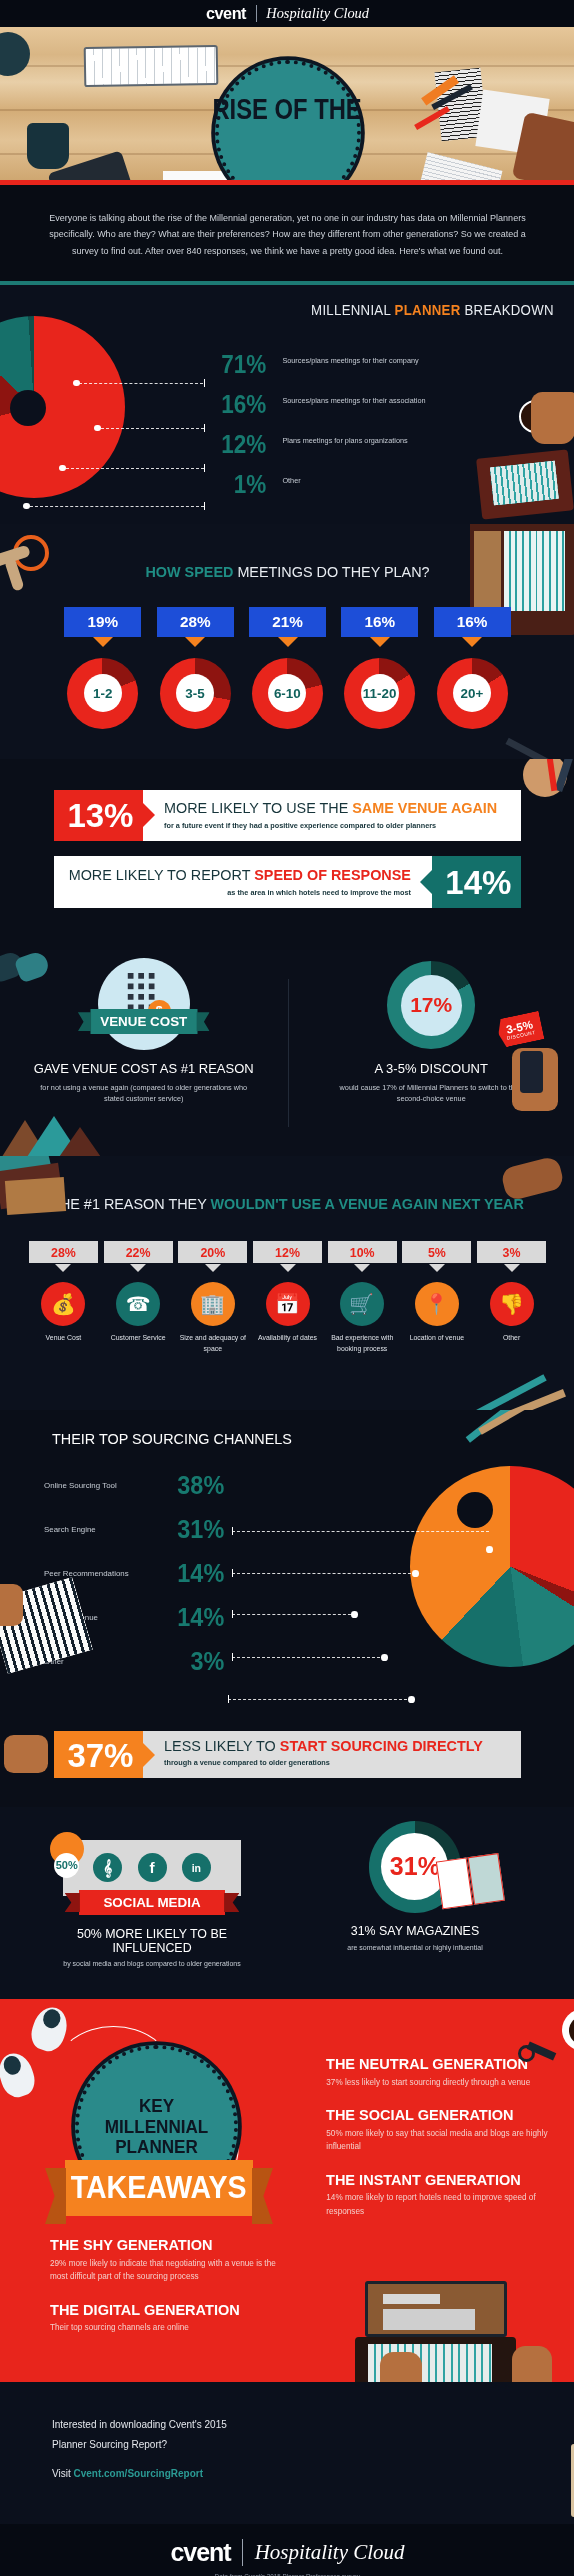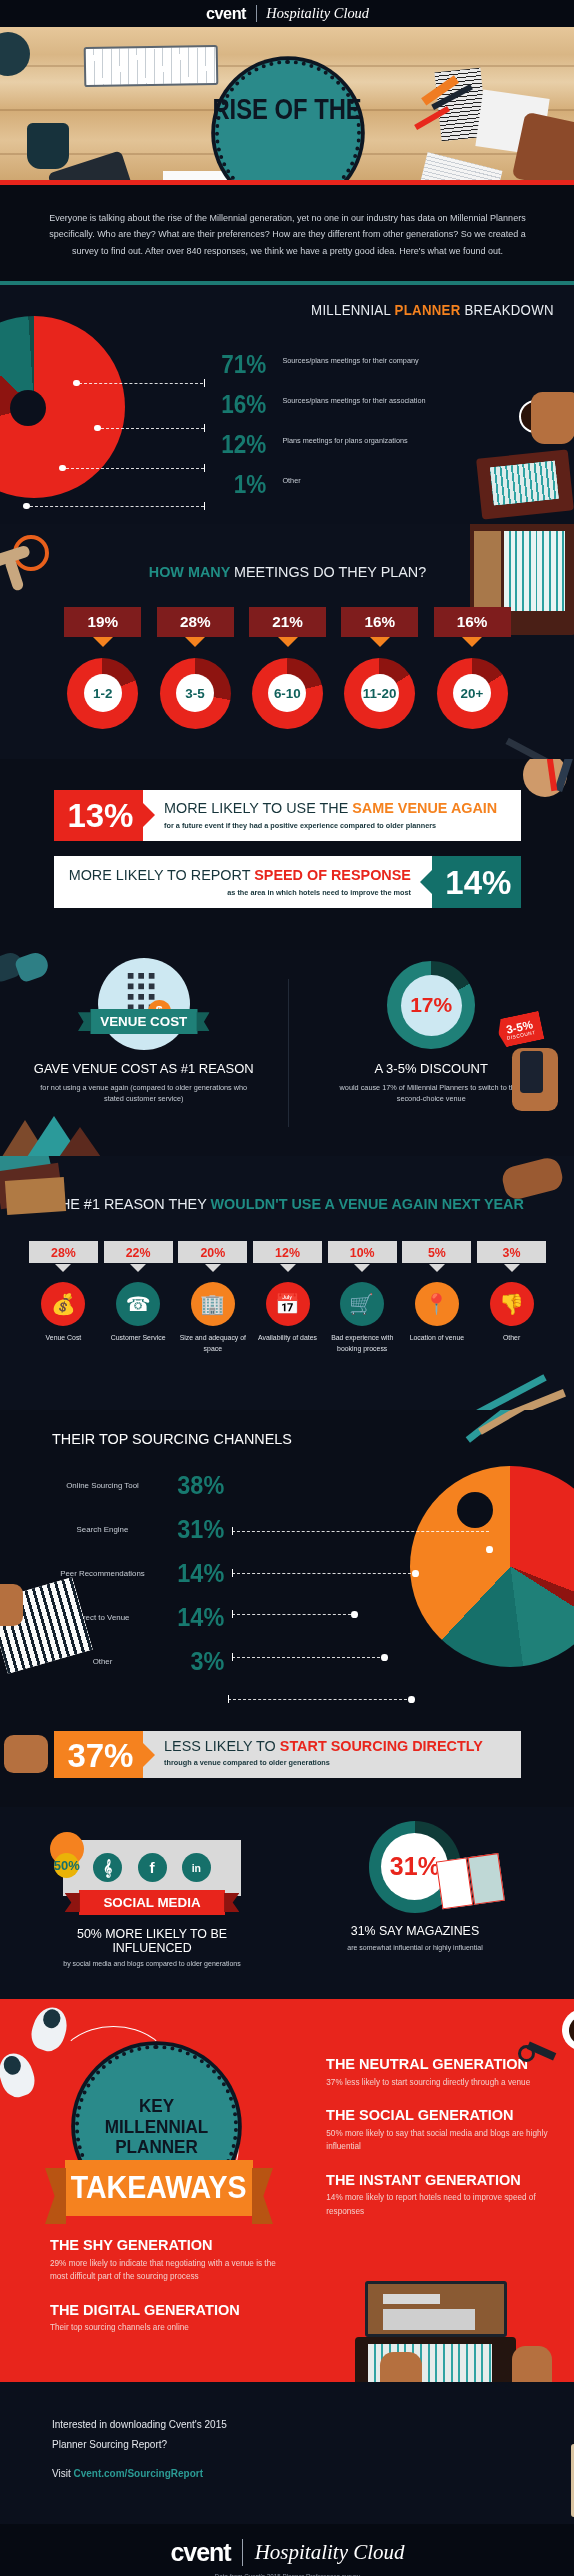--- a/index.html
+++ b/index.html
@@ -127,21 +127,21 @@
   .sec-head {
     text-align:center; padding-top:40px; font-size:14.4px;
     font-family:"Liberation Sans Narrow","Liberation Sans",sans-serif;
   }
   .sec-head .t { color:#1f8d84; font-weight:bold; }
   .sec-head .w { color:#e9edf2; font-weight:300; }
 
   .donut-row { display:flex; justify-content:center; gap:15.3px; margin-top:27px; }
   .donut-col { width:77px; text-align:center; }
   .pct-tag {
-    position:relative; background:#7f1d1d; color:#fff; font-weight:bold;
+    position:relative; background:#1d4ed8; color:#fff; font-weight:bold;
     font-size:15.3px; padding:6.7px 0 5.7px; width:77px; margin:0 auto;
     font-family:"Liberation Sans Narrow","Liberation Sans",sans-serif;
   }
   .pct-tag::after {
     content:""; position:absolute; left:50%; bottom:-10.5px; transform:translateX(-50%);
     border-left:10.5px solid transparent; border-right:10.5px solid transparent;
     border-top:10.5px solid #f5821f;
   }
   .donut { position:relative; width:71px; height:71px; margin:21px auto 0; border-radius:50%; }
   .donut .hole {
@@ -256,21 +256,21 @@
   .books { position:absolute; left:-7.7px; top:-5.7px; width:88px; height:69px; }
   .books .b1 { position:absolute; left:0; top:0; width:59px; height:38px; background:#2b8a8a; transform:rotate(-14deg); }
   .books .b2 { position:absolute; left:5.7px; top:17px; width:63px; height:38px; background:#5c2a20; transform:rotate(-8deg); }
   .books .b3 { position:absolute; left:13.4px; top:29px; width:59px; height:34px; background:#b07a44; transform:rotate(-4deg); }
 
   
   .sec-source { position:relative; background:#0a0e18; height:302px; overflow:hidden; }
   .src-head { padding:21px 0 0 52px; font-size:14.4px; font-family:"Liberation Sans Narrow","Liberation Sans",sans-serif; }
   .src-rows { position:absolute; left:44px; top:54px; }
   .src-row { display:flex; align-items:center; height:44px; }
-  .src-lbl { width:117px; text-align:center; font-size:7.9px; color:#c6ccd4; }
+  .src-lbl { width:117px; text-align:left; font-size:7.9px; color:#c6ccd4; }
   .src-pct { width:56px; text-align:right; margin-left:9.6px; font-size:26px; font-weight:bold; color:#17796f;
      font-family:"Liberation Sans Narrow","Liberation Sans",sans-serif; transform:scaleX(.9); }
   .pie2 { position:absolute; right:-36px; top:56px; width:201px; height:201px; }
   .pie2-hole { position:absolute; left:82px; top:82px; width:36px; height:36px; border-radius:50%; background:#0a0e18; }
   .paperhand { position:absolute; left:-3.8px; top:178px; width:88px; height:75px; background:#fafafa; transform:rotate(-16deg);
      background-image:repeating-linear-gradient(90deg,#14202c 0 2.9px,#fafafa 2.9px 7.7px); }
   .hand2 { position:absolute; left:-15.3px; top:174px; width:38px; height:42px; background:#b5703f; border-radius:9.6px; }
   .pencils-tr { position:absolute; right:29px; top:-5.7px; width:86px; height:38px; }
   .pencils-tr i { position:absolute; height:6.7px; width:73px; }
   .pencils-tr .p1 { left:0; top:9.6px; background:#2b9a9a; transform:rotate(-38deg); }
@@ -287,21 +287,21 @@
 
   
   .sec-social { position:relative; background:#0b101c; height:192px; overflow:hidden; }
   .soc-l { position:absolute; left:42px; top:17px; width:220px; text-align:center; }
   .soc-box { position:relative; width:178px; height:56px; background:#d9d9d9; margin:15.3px auto 0;
      display:flex; align-items:center; justify-content:center; gap:15.3px; }
   .soc-ic { width:29px; height:29px; border-radius:50%; background:#16706a; color:#fff;
      display:flex; align-items:center; justify-content:center; font-size:15.3px; font-weight:bold; }
   .badge50 { position:absolute; left:7.7px; top:-7.7px; width:34px; height:34px; border-radius:50%;
      background:#f5821f; display:flex; align-items:center; justify-content:center; z-index:3; }
-  .badge50 i { width:25px; height:25px; border-radius:50%; background:#eab308; color:#16706a; font-size:13px;
+  .badge50 i { width:25px; height:25px; border-radius:50%; background:#ffffff; color:#16706a; font-size:11px;
      font-weight:bold; display:flex; align-items:center; justify-content:center; font-style:normal;margin-top:32px; }
   .soc-ribbon { position:relative; width:146px; height:25px; background:#e8251c; margin:-5.7px auto 0;
      display:flex; align-items:center; justify-content:center; }
   .soc-ribbon span { color:#fff; font-weight:bold; font-size:13.4px; font-family:"Liberation Sans Narrow","Liberation Sans",sans-serif; }
   .soc-ribbon::before,.soc-ribbon::after { content:""; position:absolute; top:2.9px; width:15.3px; height:19px; background:#8e1410; }
   .soc-ribbon::before { left:-14.4px; clip-path:polygon(0 0,100% 0,100% 100%,0 100%,6.7px 50%); }
   .soc-ribbon::after { right:-14.4px; clip-path:polygon(0 0,100% 0,calc(100% - 6.7px) 50%,100% 100%,0 100%); }
   .soc-head { margin-top:11.5px; font-size:12.4px; font-family:"Liberation Sans Narrow","Liberation Sans",sans-serif; }
   .soc-sub { margin-top:4.8px; font-size:7px; color:#c6ccd4; line-height:1.5; }
   .soc-r { position:absolute; right:21px; top:13.4px; width:278px; text-align:center; }
@@ -473,21 +473,21 @@
       <div class="kring"></div>
         <div class="kb1"></div>
         <div class="kb2"></div>
     </div>
     <div class="binder">
         <u></u>
         <i></i>
       </div>
 
     <div class="sec-head">
-      <span class="t">HOW MANY </span><span class="w">MEETINGS DO THEY PLAN?</span>
+      <span class="t">HOW SPEED </span><span class="w">MEETINGS DO THEY PLAN?</span>
     </div>
 
     <div class="donut-row">
       <div class="donut-col">
         <div class="pct-tag">19%</div>
         <div class="donut" style="background:conic-gradient(#8e1410 0 68.4deg,#e8251c 68.4deg 360deg);">
           <div class="hole">1-2</div>
         </div>
       </div>
       <div class="donut-col">

